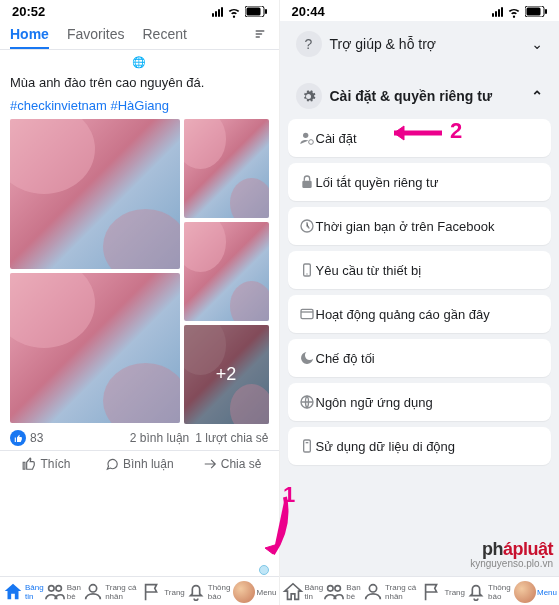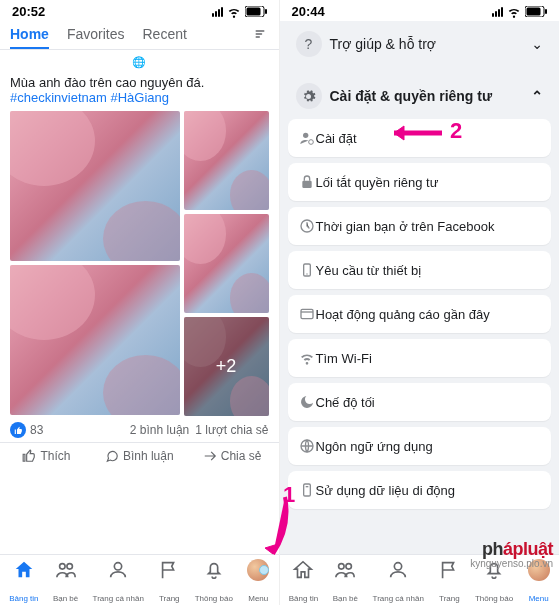--- a/index.html
+++ b/index.html
@@ -13,40 +13,40 @@
   .sig-bars span { width: 2px; background: #000; display: block; border-radius: 1px; }
   .sig-bars span:nth-child(1){height:4px} .sig-bars span:nth-child(2){height:6px}
   .sig-bars span:nth-child(3){height:8px} .sig-bars span:nth-child(4){height:10px}
   .tabs-row { display: flex; align-items: center; padding: 4px 10px 6px; gap: 18px; border-bottom: 1px solid #e4e6eb; }
   .tab { font-size: 14px; color: #65676b; }
   .tab.active { color: #1877f2; font-weight: 600; position: relative; }
   .tab.active::after { content:""; position:absolute; left:0; right:0; bottom:-7px; height:2px; background:#1877f2; }
   .sort-icon { margin-left:auto; color:#65676b; }
   .post-area { padding: 6px 10px 0; font-size: 13px; color:#1c1e21; flex:0 0 auto; }
   .globe-row { text-align:center; color:#8a8d91; font-size:11px; }
-  .caption { margin: 6px 0 0; }
+  .caption { margin: 6px 0 8px; }
   .hashtags { color:#1877f2; }
   .gallery { padding: 6px 10px 0; display:grid; grid-template-columns: 2fr 1fr; gap:4px; }
   .gal-left { display:flex; flex-direction:column; gap:4px; }
   .gal-right { display:flex; flex-direction:column; gap:4px; }
   .ph { position:relative; overflow:hidden; border-radius:2px; }
   .ph-big { height:150px; }
   .ph-sm { height:99px; }
   .blossom { background: linear-gradient(135deg,#e9aeb8 0%, #d98ca0 25%, #c9748a 45%, #a8bfd9 60%, #7fa6c9 100%); position:relative; }
   .blossom::before, .blossom::after { content:""; position:absolute; border-radius:50%; background:rgba(235,170,185,0.5); }
   .blossom::before { width:60%; height:60%; top:-10%; left:-10%; }
   .blossom::after { width:50%; height:50%; bottom:-10%; right:-5%; background:rgba(200,130,150,0.4); }
   .plus-overlay { position:absolute; inset:0; background:rgba(0,0,0,0.35); color:#fff; display:flex; align-items:center; justify-content:center; font-size:18px; font-weight:500; }
   .reactions-row { display:flex; align-items:center; padding:6px 10px 4px; font-size:12px; color:#65676b; }
   .like-icon { width:16px; height:16px; border-radius:50%; background:#1877f2; color:#fff; display:flex; align-items:center; justify-content:center; font-size:9px; margin-right:4px; }
   .reactions-right { margin-left:auto; display:flex; gap:6px; }
   .actions-row { display:flex; border-top:1px solid #e4e6eb; }
   .action-btn { flex:1; display:flex; align-items:center; justify-content:center; gap:4px; padding:6px 0; font-size:12px; color:#65676b; }
   .bottom-nav { margin-top:auto; border-top:1px solid #e4e6eb; display:flex; justify-content:space-around; align-items:flex-end; padding:4px 2px 2px; font-size:8px; color:#65676b; position:relative; }
-  .nav-item { display:flex; flex-direction:column; align-items:center; gap:13px; position:relative; }
+  .nav-item { display:flex; flex-direction:row; align-items:center; gap:1px; position:relative; }
   .nav-item.active { color:#1877f2; }
   .nav-icon { width:22px; height:22px; display:flex; align-items:center; justify-content:center; }
   .avatar-circle { width:22px; height:22px; border-radius:50%; background:radial-gradient(circle at 35% 35%, #f2c9a0, #c87a5a); }
 
   
   .menu-scroll { background:#f0f2f5; flex:1; padding:0 8px 8px; display:flex; flex-direction:column; gap:6px; overflow:hidden; }
   .section-header { display:flex; align-items:center; gap:8px; padding:10px 8px; font-size:14px; color:#1c1e21; }
   .section-header .hicon { width:26px; height:26px; border-radius:50%; background:#e4e6eb; display:flex; align-items:center; justify-content:center; color:#5f6368; font-size:14px; }
   .chev { margin-left:auto; font-size:14px; color:#1c1e21; }
   .section-open .section-header { font-weight:600; }
@@ -283,28 +283,20 @@
                 <svg width="16" height="16" viewBox="0 0 24 24">
                   <rect x="3" y="5" width="18" height="14" rx="2" fill="none" stroke="#8a8d91" stroke-width="2"></rect>
                   <path stroke="#8a8d91" stroke-width="2" d="M3 9h18"></path>
                 </svg>
               </div>
             <span>Hoạt động quảng cáo gần đây</span>
           </div>
           <div class="menu-card menu-item">
             <div class="iicon">
                 <svg width="16" height="16" viewBox="0 0 24 24">
-                  <path fill="#8a8d91" d="M12 18a2 2 0 100 4 2 2 0 000-4zm-5-4a8 8 0 0110 0l-2 2a5 5 0 00-6 0zm-4-4a14 14 0 0118 0l-2 2a11 11 0 00-14 0z"></path>
-                </svg>
-              </div>
-            <span>Tìm Wi-Fi</span>
-          </div>
-          <div class="menu-card menu-item">
-            <div class="iicon">
-                <svg width="16" height="16" viewBox="0 0 24 24">
                   <path fill="#8a8d91" d="M21 13A9 9 0 1111 3a7 7 0 0010 10z"></path>
                 </svg>
               </div>
             <span>Chế độ tối</span>
           </div>
           <div class="menu-card menu-item">
             <div class="iicon">
                 <svg width="16" height="16" viewBox="0 0 24 24">
                   <circle cx="12" cy="12" r="9" fill="none" stroke="#8a8d91" stroke-width="2"></circle>
                   <path stroke="#8a8d91" stroke-width="2" fill="none" d="M3 12h18M12 3c3 3 3 15 0 18M12 3c-3 3-3 15 0 18"></path>

